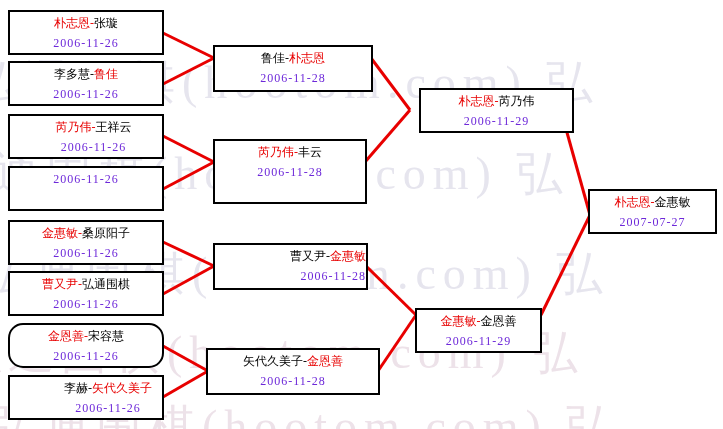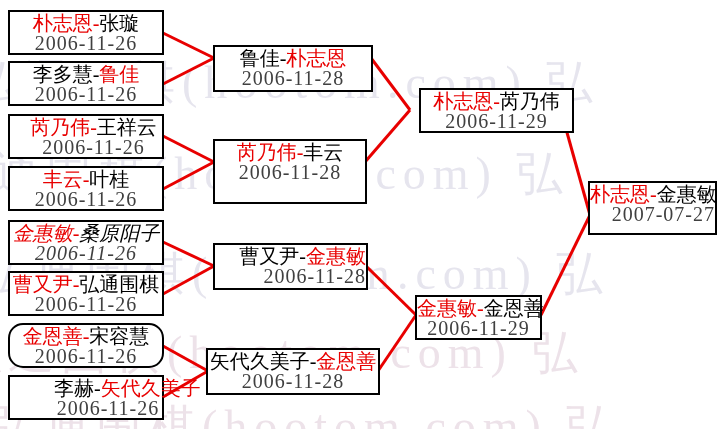--- a/index.html
+++ b/index.html
@@ -14,24 +14,24 @@
     font-family:"Liberation Serif","DejaVu Serif",serif;
   }
   .wm.pink{color:#ede2e9;}
   
   svg.lines{position:absolute;left:0;top:0;z-index:1;}
   svg.lines line{stroke:#e80000;stroke-width:3;}
   
   .box{
     position:absolute;z-index:2;box-sizing:border-box;
     background:#ffffff;border:2px solid #000000;
-    text-align:center;font-size:20px;line-height:20px;padding-top:1px;
+    text-align:center;font-size:12px;line-height:20px;padding-top:1px;
   }
   .names{white-space:nowrap;}
-  .date{color:#404040;letter-spacing:1px;}
+  .date{color:#6d28d9;letter-spacing:1px;}
   [data-color="red"]{color:#e80000;}
   [data-color="black"]{color:#000000;}
 </style>
 </head>
 <body>
 
 <div class="stage">
 
   <div>
     <div class="wm" style="left:-30px;top:52px;">弘通围棋(hootom.com) 弘</div>
@@ -64,24 +64,23 @@
   </div>
   <div class="box" style="left:8px;top:61px;width:156px;height:45px;">
     <div class="names"><span data-color="black">李多慧</span><span data-color="black">-</span><span data-color="red">鲁佳</span></div>
     <div class="date">2006-11-26</div>
   </div>
   <div class="box" style="left:8px;top:114px;width:156px;height:45px;padding-left:15px;">
     <div class="names"><span data-color="red">芮乃伟</span><span data-color="red">-</span><span data-color="black">王祥云</span></div>
     <div class="date">2006-11-26</div>
   </div>
   <div class="box" style="left:8px;top:166px;width:156px;height:45px;">
-    <div class="names"><span data-color="red">丰云</span><span data-color="red">-</span><span data-color="black">叶桂</span></div>
     <div class="date">2006-11-26</div>
   </div>
-  <div class="box" style="left:8px;top:220px;width:156px;height:45px;font-style:italic;">
+  <div class="box" style="left:8px;top:220px;width:156px;height:45px;">
     <div class="names"><span data-color="red">金惠敏</span><span data-color="red">-</span><span data-color="black">桑原阳子</span></div>
     <div class="date">2006-11-26</div>
   </div>
   <div class="box" style="left:8px;top:271px;width:156px;height:45px;">
     <div class="names"><span data-color="red">曹又尹</span><span data-color="red">-</span><span data-color="black">弘通围棋</span></div>
     <div class="date">2006-11-26</div>
   </div>
   <div class="box" style="left:8px;top:323px;width:156px;height:45px;border-radius:15px;">
     <div class="names"><span data-color="red">金恩善</span><span data-color="red">-</span><span data-color="black">宋容慧</span></div>
     <div class="date">2006-11-26</div>
@@ -105,23 +104,23 @@
   </div>
   <div class="box" style="left:206px;top:348px;width:174px;height:47px;">
     <div class="names"><span data-color="black">矢代久美子</span><span data-color="black">-</span><span data-color="red">金恩善</span></div>
     <div class="date">2006-11-28</div>
   </div>
 
   <div class="box" style="left:408px;top:88px;width:155px;height:45px;margin-left:11px;">
     <div class="names"><span data-color="red">朴志恩</span><span data-color="red">-</span><span data-color="black">芮乃伟</span></div>
     <div class="date">2006-11-29</div>
   </div>
-  <div class="box" style="left:415px;top:295px;width:127px;height:45px;">
+  <div class="box" style="left:415px;top:308px;width:127px;height:45px;">
     <div class="names"><span data-color="red">金惠敏</span><span data-color="red">-</span><span data-color="black">金恩善</span></div>
     <div class="date">2006-11-29</div>
   </div>
 
-  <div class="box" style="left:588px;top:181px;width:129px;height:54px;text-align:right;">
+  <div class="box" style="left:588px;top:189px;width:129px;height:45px;">
     <div class="names"><span data-color="red">朴志恩</span><span data-color="red">-</span><span data-color="black">金惠敏</span></div>
     <div class="date">2007-07-27</div>
   </div>
 
 </div>
 
 </body></html>

